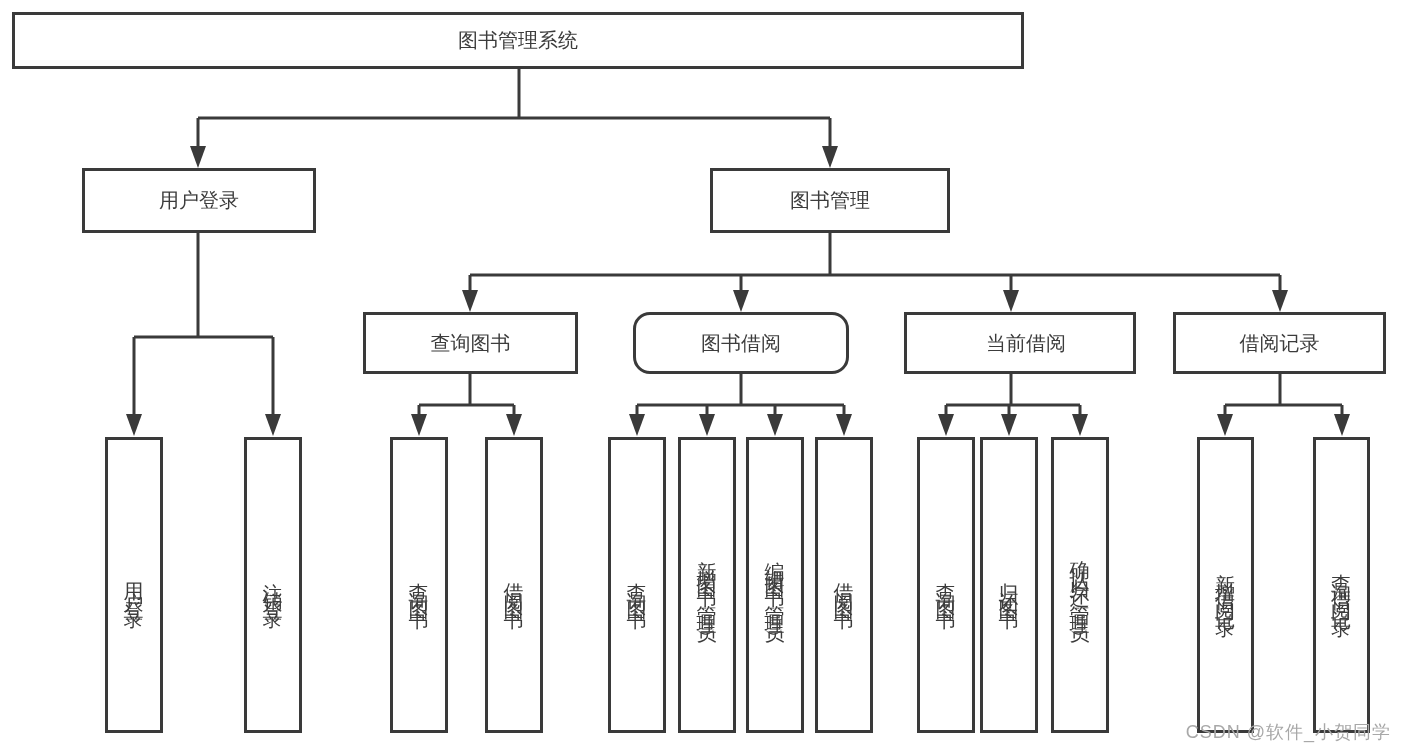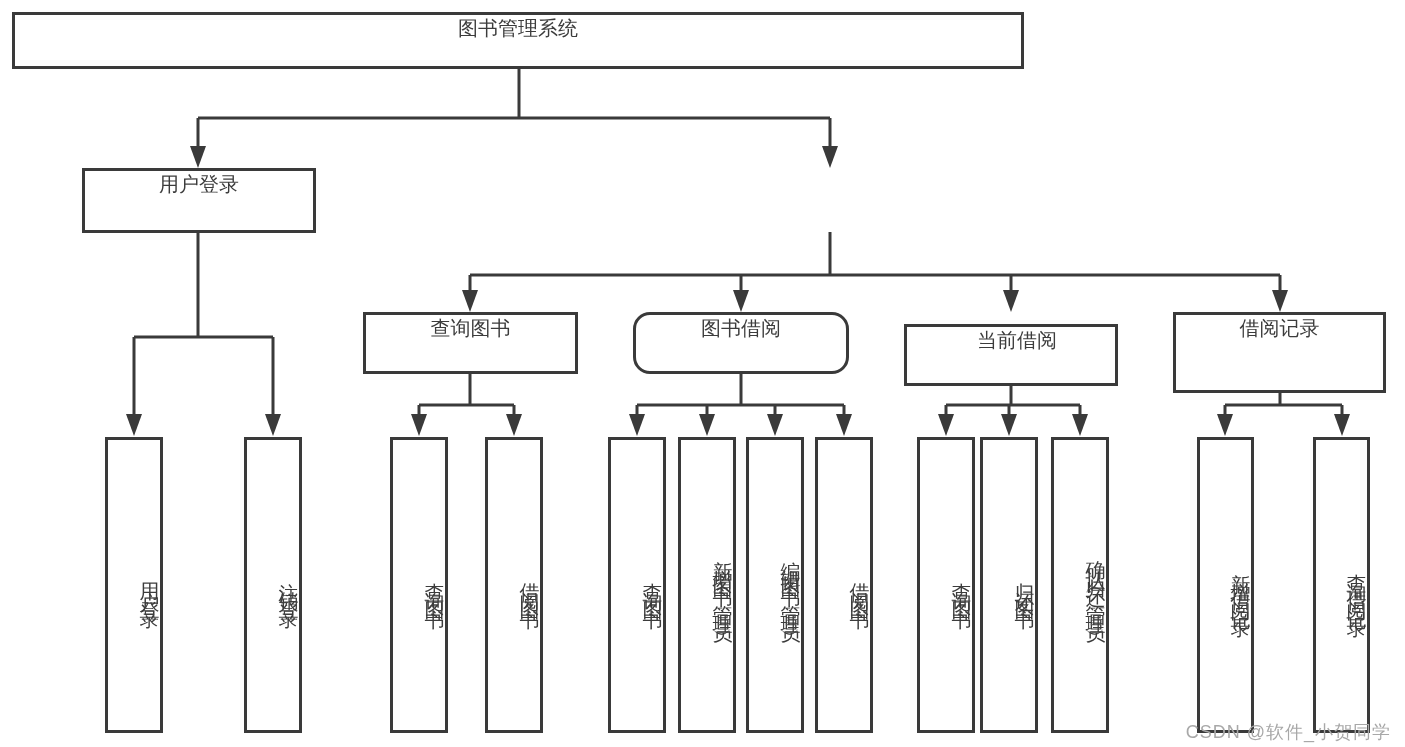--- a/index.html
+++ b/index.html
@@ -22,41 +22,41 @@
     height: 747px;
     z-index: 1;
   }
   .node {
     position: absolute;
     box-sizing: border-box;
     background: #ffffff;
     border: 3px solid #3a3a3a;
     color: #3c3c3c;
     display: flex;
-    align-items: flex-start;
+    align-items: center;
     justify-content: center;
     font-size: 20px;
     z-index: 2;
     white-space: nowrap;
   }
   .vnode {
     writing-mode: vertical-rl;
     letter-spacing: 9px;
     line-height: 1;
   }
   
   .n-root   { left: 12px;   top: 12px;  width: 1012px; height: 57px; }
   
   .n-ulogin { left: 82px;   top: 168px; width: 234px;  height: 65px; }
   .n-bmgmt  { left: 710px;  top: 168px; width: 240px;  height: 65px; }
   
   .n-newrec { left: 363px;  top: 312px; width: 215px;  height: 62px; }
   .n-borrow { left: 633px;  top: 312px; width: 216px;  height: 62px; border-radius: 17px; }
-  .n-curr   { left: 904px;  top: 324px; width: 214px;  height: 62px; padding-left: 12px; }
-  .n-record { left: 1173px; top: 312px; width: 213px;  height: 81px; }
+  .n-curr   { left: 904px;  top: 312px; width: 232px;  height: 62px; padding-left: 12px; }
+  .n-record { left: 1173px; top: 312px; width: 213px;  height: 62px; }
   
   .leaf     { top: 437px; height: 296px; width: 58px; }
   .l-0  { left: 105px;  }
   .l-1  { left: 244px;  }
   .l-2  { left: 390px;  }
   .l-3  { left: 485px;  }
   .l-4  { left: 608px;  }
   .l-5  { left: 678px;  }
   .l-6  { left: 746px;  }
   .l-7  { left: 815px;  }
@@ -123,20 +123,23 @@
     </g>
   </svg>
 
   <div class="node n-root">
     <span>图书管理系统</span>
   </div>
 
   <div class="node n-ulogin">
     <span>用户登录</span>
   </div>
+  <div class="node n-bmgmt">
+    <span>图书管理</span>
+  </div>
 
   <div class="node n-newrec">
     <span>查询图书</span>
   </div>
   <div class="node n-borrow">
     <span>图书借阅</span>
   </div>
   <div class="node n-curr">
     <span>当前借阅</span>
   </div>

